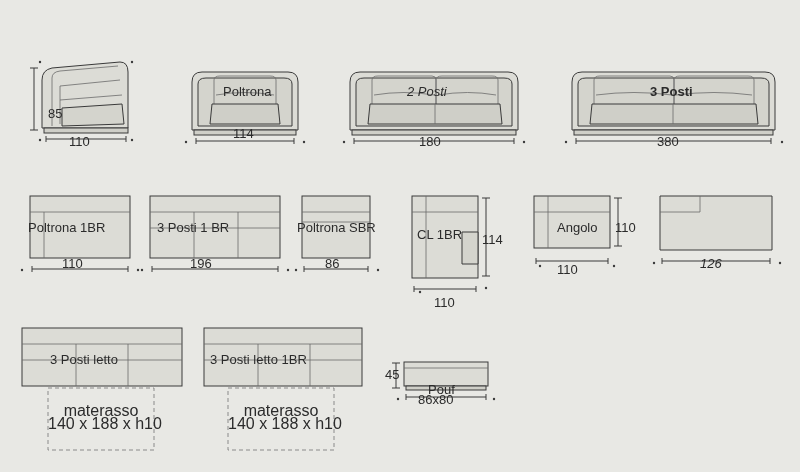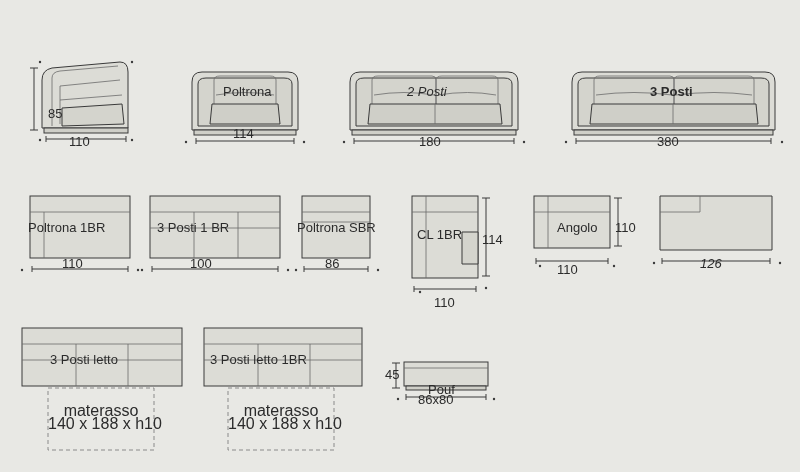--- a/index.html
+++ b/index.html
@@ -216,21 +216,21 @@
   <div class="lbl" style="left:407px;top:40px;font-style:italic;">2 Posti</div>
   <div class="dim" style="left:419px;top:134px;text-align:right;">180</div>
 
   <div class="lbl" style="left:650px;top:40px;font-weight:bold;">3 Posti</div>
   <div class="dim" style="left:657px;top:134px;">380</div>
 
   <div class="lbl" style="left:28px;top:176px;">Poltrona 1BR</div>
   <div class="dim" style="left:62px;top:256px;">110</div>
 
   <div class="lbl" style="left:157px;top:176px;">3 Posti 1 BR</div>
-  <div class="dim" style="left:190px;top:256px;">100</div>
+  <div class="dim" style="left:190px;top:256px;">196</div>
 
   <div class="lbl" style="left:297px;top:176px;">Poltrona SBR</div>
   <div class="dim" style="left:325px;top:256px;">86</div>
 
   <div class="lbl" style="left:417px;top:183px;">CL 1BR</div>
   <div class="dim" style="left:482px;top:232px;">114</div>
   <div class="dim" style="left:434px;top:295px;">110</div>
 
   <div class="lbl" style="left:557px;top:176px;text-align:center;">Angolo</div>
   <div class="dim" style="left:615px;top:220px;">110</div>

